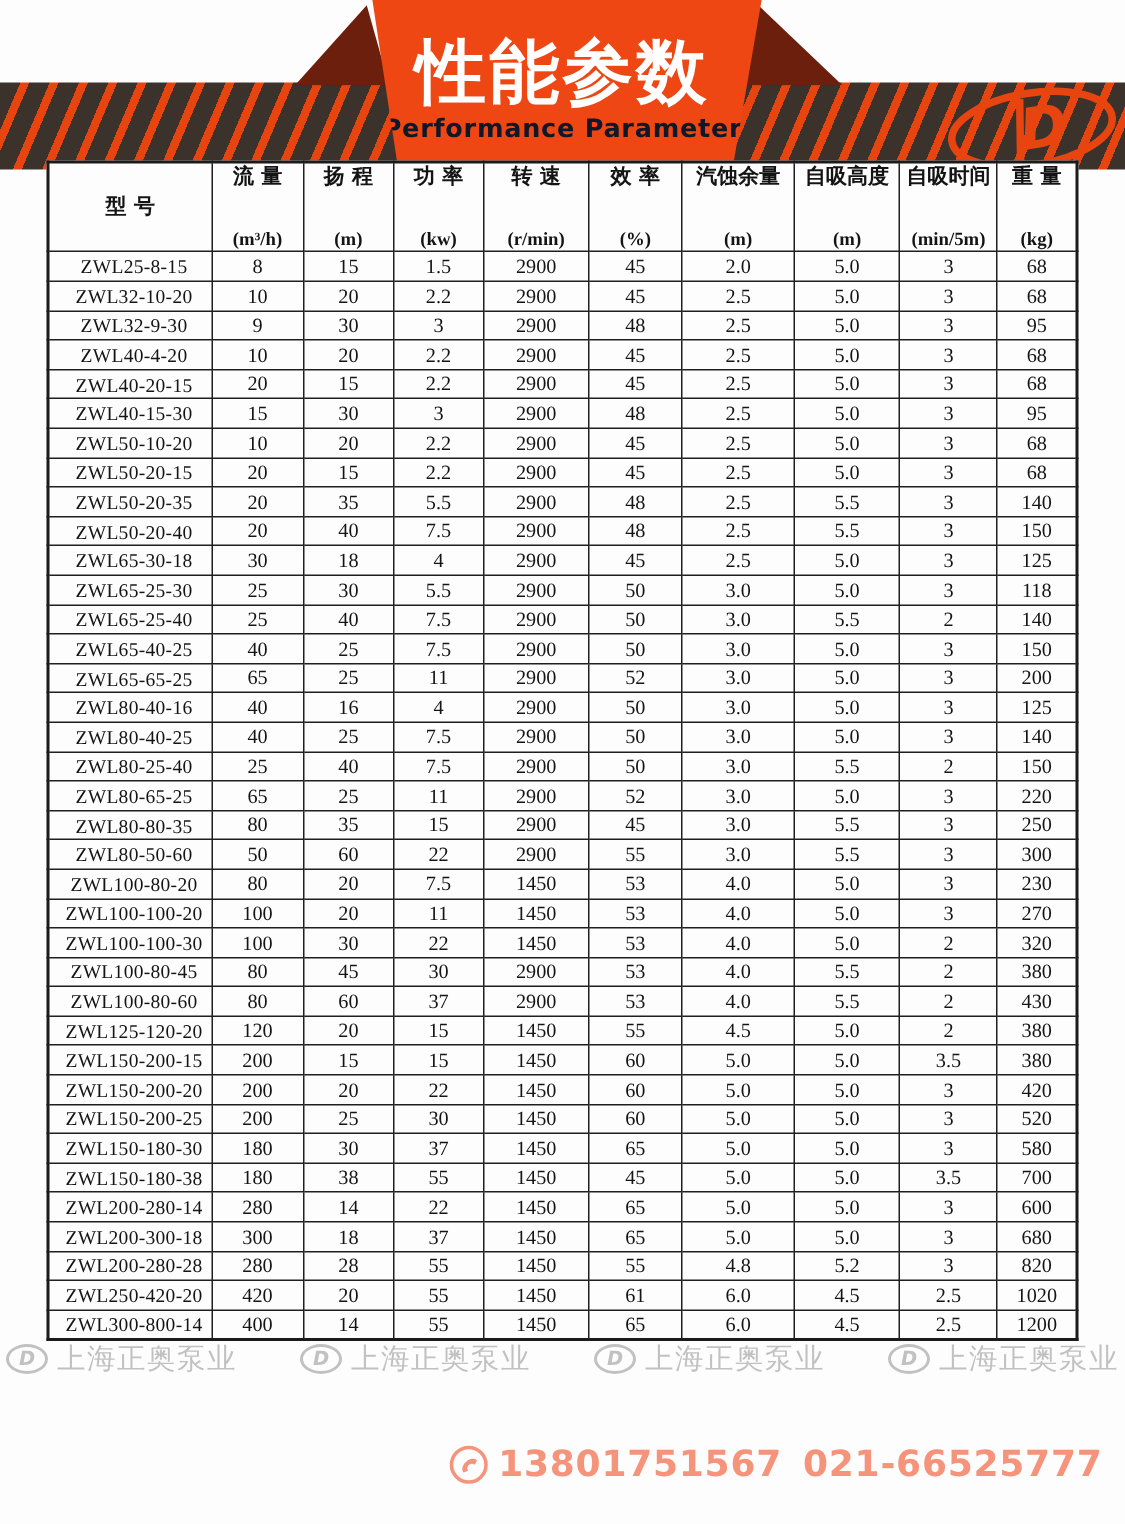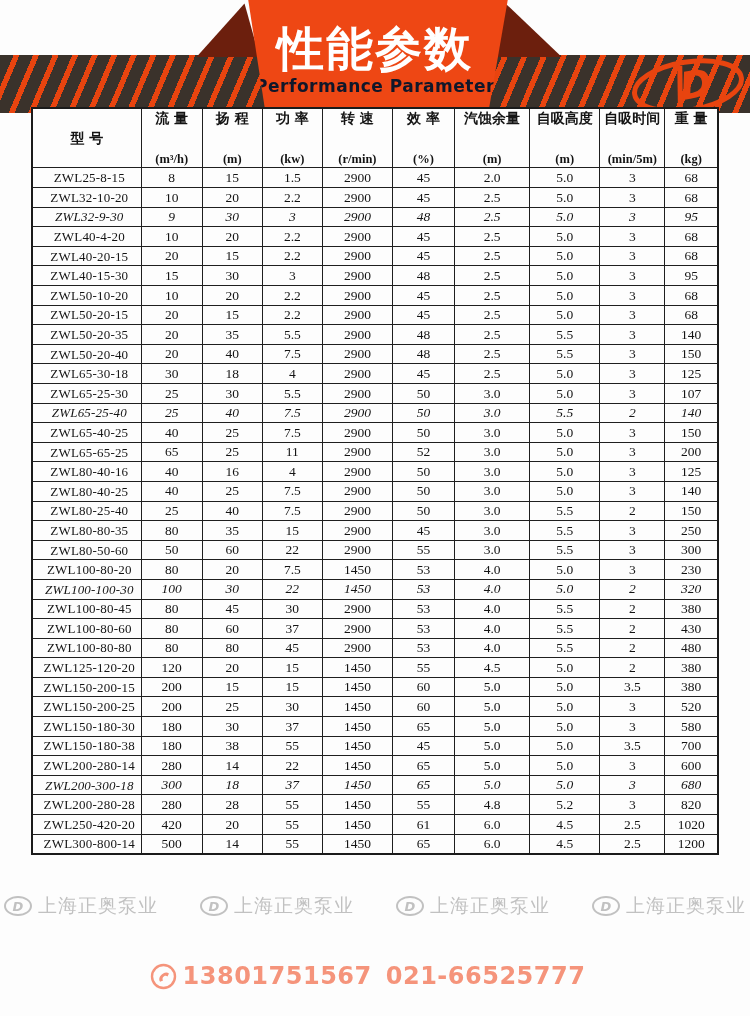--- a/index.html
+++ b/index.html
@@ -32,37 +32,37 @@
           border:2px solid #1b1b1b; background:#fdfdfd; }
   th, td { border:1px solid #1f1f1f; color:#141414; text-align:center;
            overflow:hidden; white-space:nowrap; }
   thead th { height:47px; font-size:14px; font-weight:bold; line-height:1.3;
              font-family:"DejaVu Sans", "Liberation Serif", serif; }
   thead .unit { display:block; font-size:12.5px; font-weight:bold;
                 font-family:"Liberation Serif", serif;margin-top:24px; }
   tbody td { height:19.6px; font-size:13.5px; line-height:1; padding:0 2px; }
   tbody td.model { text-align:center; padding-left:7px; font-size:13px;
                    letter-spacing:0.2px; }
-  tbody tr.skew td { font-style:italic; }
+  tbody tr.skew td { }
 
   
   .watermark { position:absolute; top:892px; left:0; width:750px; height:28px;
     display:flex; align-items:center; justify-content:space-between;
     padding:0 4px; pointer-events:none; opacity:0.42; color:#6f6f6f; }
   .wm-unit { display:flex; align-items:center; gap:6px; white-space:nowrap; }
   .wm-logo { display:inline-flex; align-items:center; justify-content:center;
     width:28px; height:20px; border:2.5px solid #6f6f6f; border-radius:50%;
     font-family:"DejaVu Sans", sans-serif; font-weight:bold; font-style:italic;
     font-size:13px; }
   .wm-text { font-family:"DejaVu Sans", sans-serif; font-weight:normal;
     font-size:19px; letter-spacing:1px; }
 
   
   .footer { position:absolute; top:956px; left:0; width:735px; height:40px;
-    display:flex; align-items:center; justify-content:center; gap:6px;
+    display:flex; align-items:center; justify-content:flex-end; gap:6px;
     color:#f5947b; }
   .phone-nums { font-family:"DejaVu Sans", sans-serif; font-weight:bold;
     font-size:24px; letter-spacing:0.5px; }
   .phone-sep { display:inline-block; width:14px; }
 </style>
 </head>
 <body>
 
 <div class="page">
 
@@ -247,21 +247,21 @@
           <tr>
             <td class="model">ZWL65-25-30</td>
             <td>25</td>
             <td>30</td>
             <td>5.5</td>
             <td>2900</td>
             <td>50</td>
             <td>3.0</td>
             <td>5.0</td>
             <td>3</td>
-            <td>107</td>
+            <td>118</td>
           </tr>
           <tr class="skew">
             <td class="model">ZWL65-25-40</td>
             <td>25</td>
             <td>40</td>
             <td>7.5</td>
             <td>2900</td>
             <td>50</td>
             <td>3.0</td>
             <td>5.5</td>
@@ -322,20 +322,32 @@
             <td>40</td>
             <td>7.5</td>
             <td>2900</td>
             <td>50</td>
             <td>3.0</td>
             <td>5.5</td>
             <td>2</td>
             <td>150</td>
           </tr>
           <tr>
+            <td class="model">ZWL80-65-25</td>
+            <td>65</td>
+            <td>25</td>
+            <td>11</td>
+            <td>2900</td>
+            <td>52</td>
+            <td>3.0</td>
+            <td>5.0</td>
+            <td>3</td>
+            <td>220</td>
+          </tr>
+          <tr>
             <td class="model">ZWL80-80-35</td>
             <td>80</td>
             <td>35</td>
             <td>15</td>
             <td>2900</td>
             <td>45</td>
             <td>3.0</td>
             <td>5.5</td>
             <td>3</td>
             <td>250</td>
@@ -356,20 +368,32 @@
             <td class="model">ZWL100-80-20</td>
             <td>80</td>
             <td>20</td>
             <td>7.5</td>
             <td>1450</td>
             <td>53</td>
             <td>4.0</td>
             <td>5.0</td>
             <td>3</td>
             <td>230</td>
+          </tr>
+          <tr>
+            <td class="model">ZWL100-100-20</td>
+            <td>100</td>
+            <td>20</td>
+            <td>11</td>
+            <td>1450</td>
+            <td>53</td>
+            <td>4.0</td>
+            <td>5.0</td>
+            <td>3</td>
+            <td>270</td>
           </tr>
           <tr class="skew">
             <td class="model">ZWL100-100-30</td>
             <td>100</td>
             <td>30</td>
             <td>22</td>
             <td>1450</td>
             <td>53</td>
             <td>4.0</td>
             <td>5.0</td>
@@ -394,32 +418,20 @@
             <td>60</td>
             <td>37</td>
             <td>2900</td>
             <td>53</td>
             <td>4.0</td>
             <td>5.5</td>
             <td>2</td>
             <td>430</td>
           </tr>
           <tr>
-            <td class="model">ZWL100-80-80</td>
-            <td>80</td>
-            <td>80</td>
-            <td>45</td>
-            <td>2900</td>
-            <td>53</td>
-            <td>4.0</td>
-            <td>5.5</td>
-            <td>2</td>
-            <td>480</td>
-          </tr>
-          <tr>
             <td class="model">ZWL125-120-20</td>
             <td>120</td>
             <td>20</td>
             <td>15</td>
             <td>1450</td>
             <td>55</td>
             <td>4.5</td>
             <td>5.0</td>
             <td>2</td>
             <td>380</td>
@@ -428,20 +440,32 @@
             <td class="model">ZWL150-200-15</td>
             <td>200</td>
             <td>15</td>
             <td>15</td>
             <td>1450</td>
             <td>60</td>
             <td>5.0</td>
             <td>5.0</td>
             <td>3.5</td>
             <td>380</td>
+          </tr>
+          <tr>
+            <td class="model">ZWL150-200-20</td>
+            <td>200</td>
+            <td>20</td>
+            <td>22</td>
+            <td>1450</td>
+            <td>60</td>
+            <td>5.0</td>
+            <td>5.0</td>
+            <td>3</td>
+            <td>420</td>
           </tr>
           <tr>
             <td class="model">ZWL150-200-25</td>
             <td>200</td>
             <td>25</td>
             <td>30</td>
             <td>1450</td>
             <td>60</td>
             <td>5.0</td>
             <td>5.0</td>
@@ -515,21 +539,21 @@
             <td>55</td>
             <td>1450</td>
             <td>61</td>
             <td>6.0</td>
             <td>4.5</td>
             <td>2.5</td>
             <td>1020</td>
           </tr>
           <tr>
             <td class="model">ZWL300-800-14</td>
-            <td>500</td>
+            <td>400</td>
             <td>14</td>
             <td>55</td>
             <td>1450</td>
             <td>65</td>
             <td>6.0</td>
             <td>4.5</td>
             <td>2.5</td>
             <td>1200</td>
           </tr>
         </tbody>

